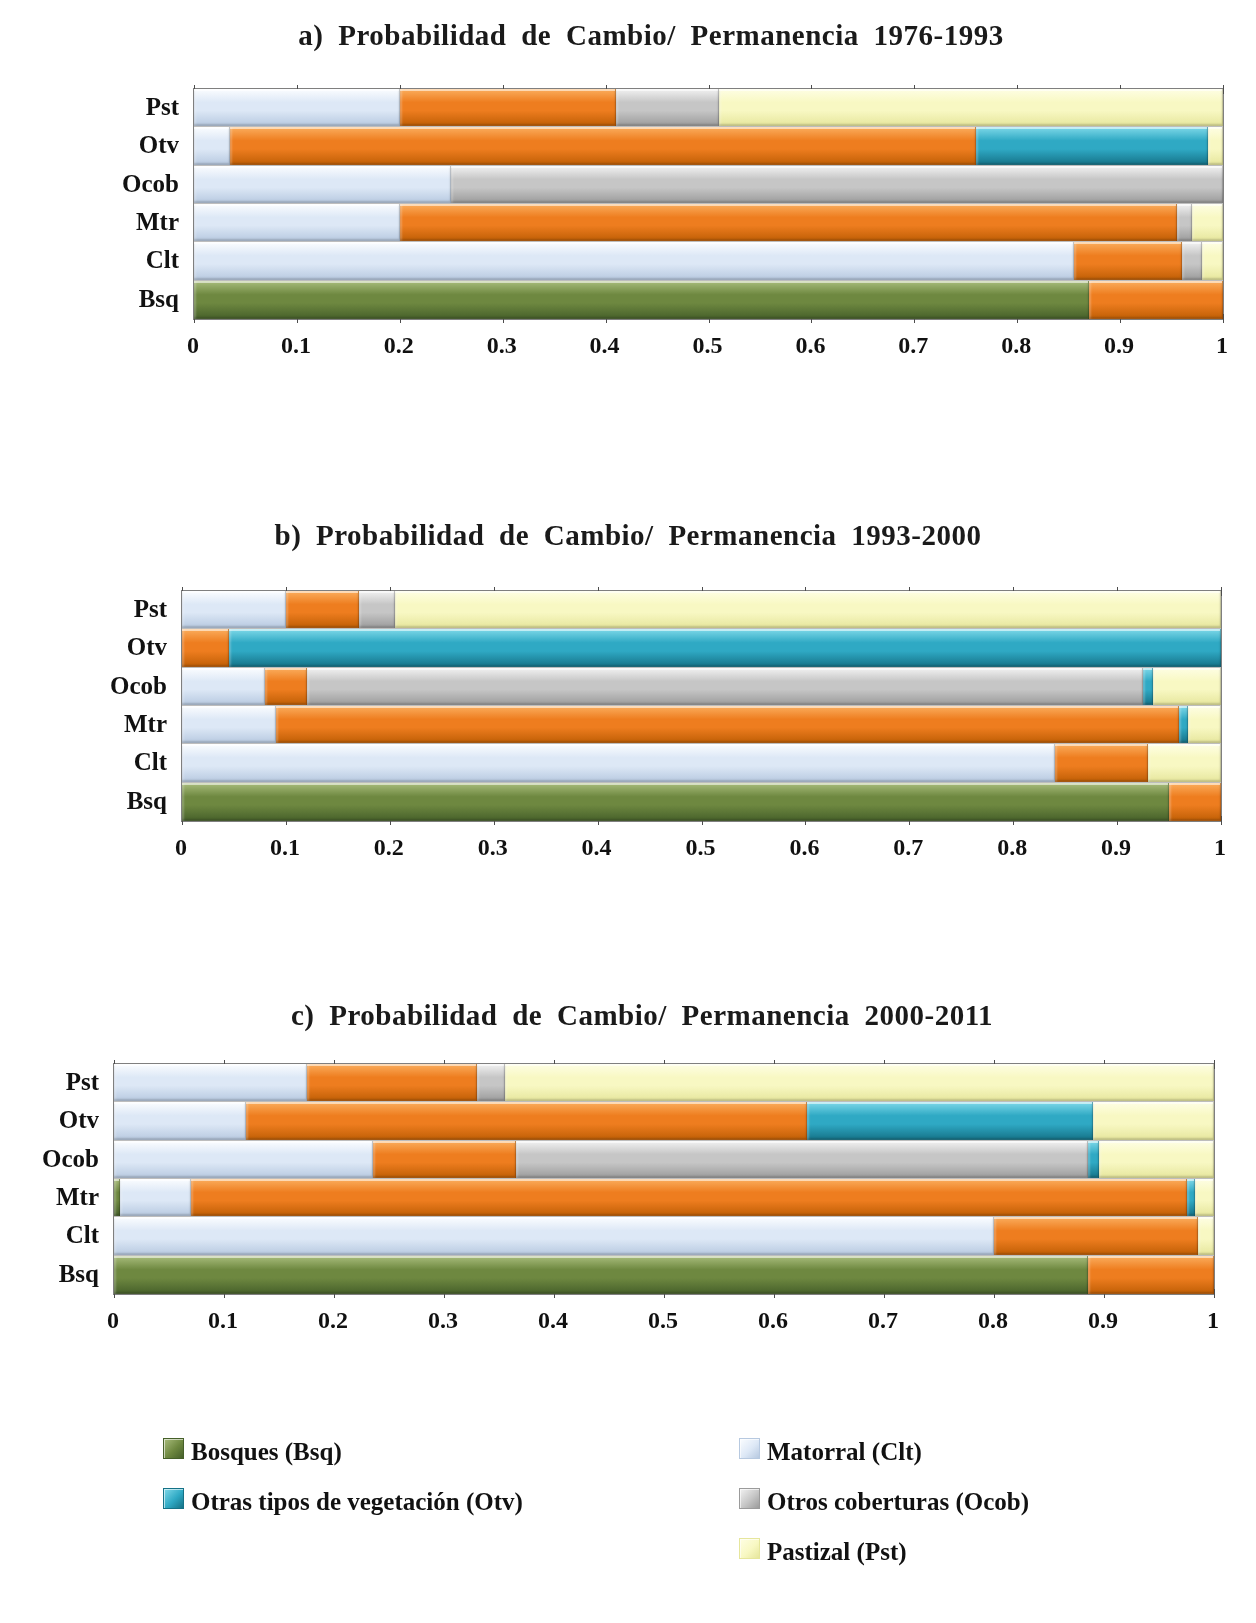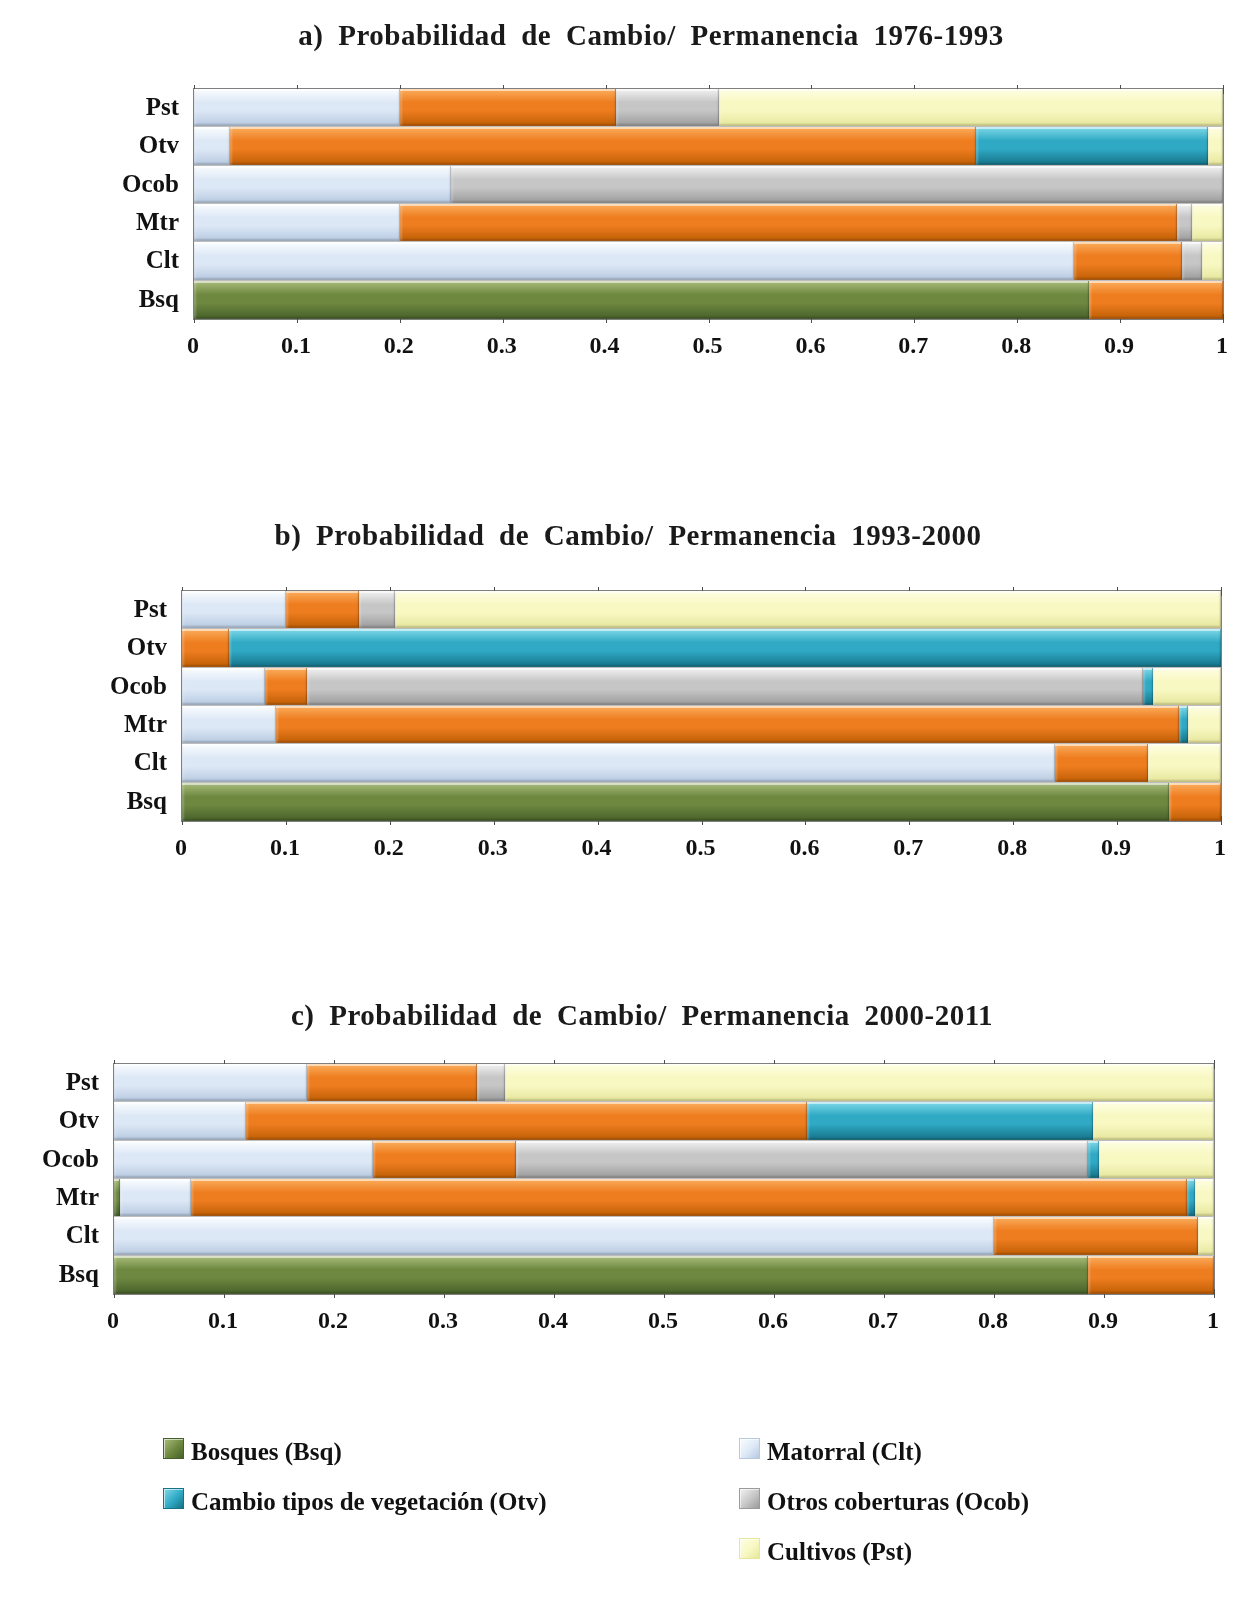--- a/index.html
+++ b/index.html
@@ -354,32 +354,32 @@
   </section>
 
   <div class="legend">
     <div class="legend-col legend-col-left">
         <div class="legend-item">
           <span class="swatch" style="background: linear-gradient(135deg, rgb(169, 189, 124) 0%, rgb(110, 136, 64) 55%, rgb(70, 96, 42) 100%); border: 1px solid rgb(70, 96, 42);"></span>
           <span class="legend-label">Bosques (Bsq)</span>
         </div>
         <div class="legend-item">
           <span class="swatch" style="background: linear-gradient(135deg, rgb(127, 217, 233) 0%, rgb(47, 169, 196) 55%, rgb(21, 114, 135) 100%); border: 1px solid rgb(21, 114, 135);"></span>
-          <span class="legend-label">Cambio tipos de vegetación (Otv)</span>
+          <span class="legend-label">Otras tipos de vegetación (Otv)</span>
         </div>
       </div>
     <div class="legend-col legend-col-right">
         <div class="legend-item">
           <span class="swatch" style="background: linear-gradient(135deg, rgb(251, 253, 255) 0%, rgb(221, 232, 246) 55%, rgb(183, 201, 224) 100%); border: 1px solid rgb(183, 201, 224);"></span>
           <span class="legend-label">Matorral (Clt)</span>
         </div>
         <div class="legend-item">
           <span class="swatch" style="background: linear-gradient(135deg, rgb(242, 242, 242) 0%, rgb(198, 198, 198) 55%, rgb(155, 155, 155) 100%); border: 1px solid rgb(155, 155, 155);"></span>
           <span class="legend-label">Otros coberturas (Ocob)</span>
         </div>
         <div class="legend-item">
           <span class="swatch" style="background: linear-gradient(135deg, rgb(254, 254, 228) 0%, rgb(248, 248, 195) 55%, rgb(230, 230, 156) 100%); border: 1px solid rgb(230, 230, 156);"></span>
-          <span class="legend-label">Cultivos (Pst)</span>
+          <span class="legend-label">Pastizal (Pst)</span>
         </div>
       </div>
   </div>
 
 </div>
 
 </body></html>

